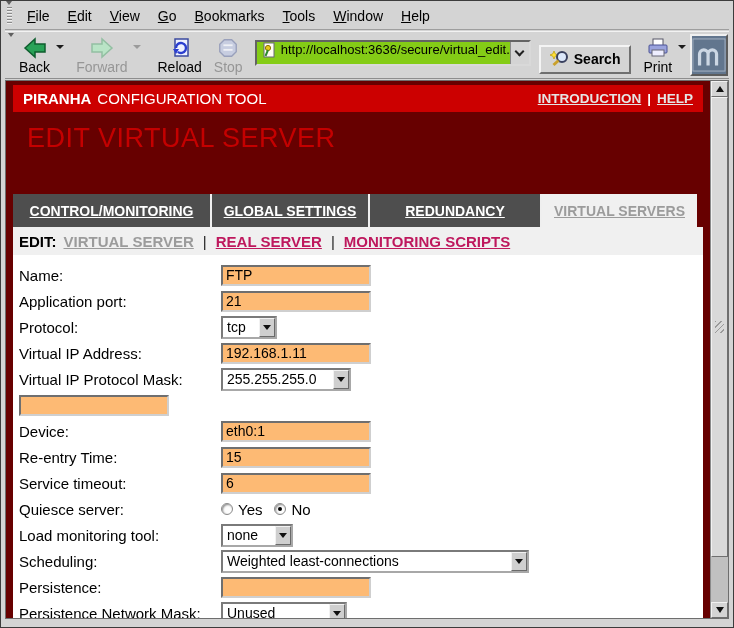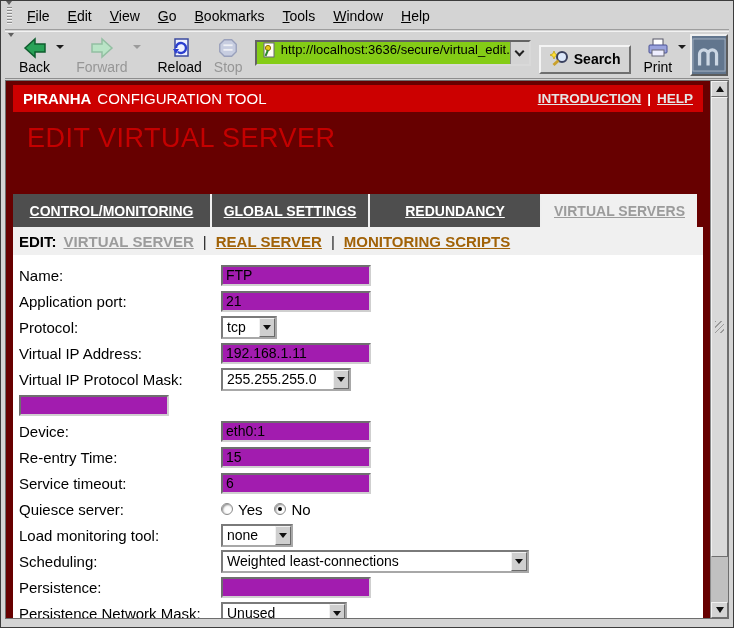--- a/index.html
+++ b/index.html
@@ -74,28 +74,28 @@
          white-space:nowrap; }
   .tab:last-child { border-right:none; }
   .tab.active { background:#f0f0f0; color:#9b9b9b; }
 
   .sub-nav { position:absolute; top:146px; left:7px; width:690px; height:28px; background:#f0f0f0;
              display:flex; align-items:center; padding-left:6px; font-size:15px; }
   .sub-prefix { font-weight:bold; margin-right:7px; color:#000; }
   .sub-links { display:flex; align-items:center; }
   .sub-link { font-weight:bold; text-decoration:underline; }
   .sub-link.current { color:#9b9b9b; }
-  .sub-link.visited { color:#a16207; }
+  .sub-link.visited { color:#be185d; }
   .sub-sep { margin:0 9px; color:#222; }
 
   .form-area { position:absolute; top:174px; left:7px; width:690px; bottom:0; background:#fff;
                padding:7px 0 0 6px; }
   .form-row { display:flex; align-items:center; height:26px; }
   .form-label { width:202px; flex-shrink:0; font-size:15px; color:#000; }
-  .ti { height:21px; background:#a21caf; border:2px solid; border-color:#6f6f6f #cfcfcf #cfcfcf #6f6f6f;
+  .ti { height:21px; background:#fdba74; border:2px solid; border-color:#6f6f6f #cfcfcf #cfcfcf #6f6f6f;
         font-family:inherit; font-size:14px; padding:0 3px; outline:none; color:#000; }
   .sel { height:23px; background:#fff; border:2px solid; border-color:#7a7a7a #a8a8a8 #a8a8a8 #7a7a7a;
          display:flex; align-items:center; }
   .sel-text { flex:1; font-size:14px; padding-left:4px; white-space:nowrap; overflow:hidden; }
   .sel-btn { width:16px; align-self:stretch; background:#cfcfcf; display:flex; align-items:center;
              justify-content:center; border:1px solid; border-color:#f2f2f2 #6a6a6a #6a6a6a #f2f2f2; }
   .sel-arrow { width:0; height:0; border-left:4px solid transparent; border-right:4px solid transparent;
                border-top:5px solid #101010; }
   .radio-group { display:flex; align-items:center; font-size:15px; }
   .radio { width:12px; height:12px; border-radius:50%; background:#fdfdfd; border:1px solid #8a8a8a;

